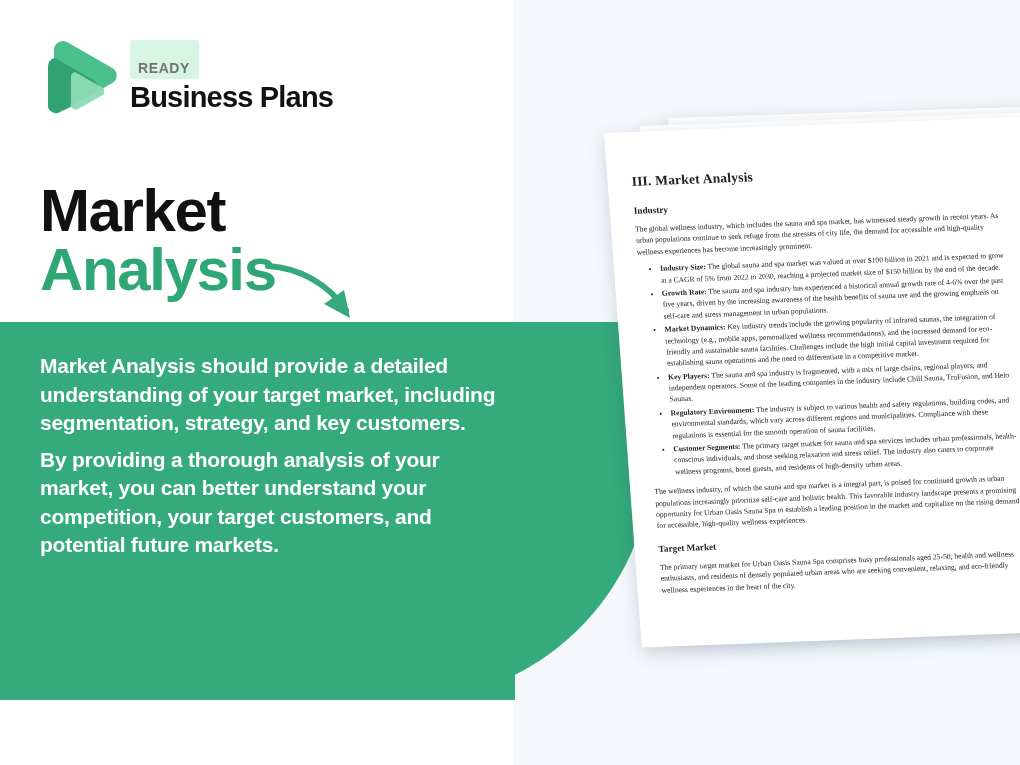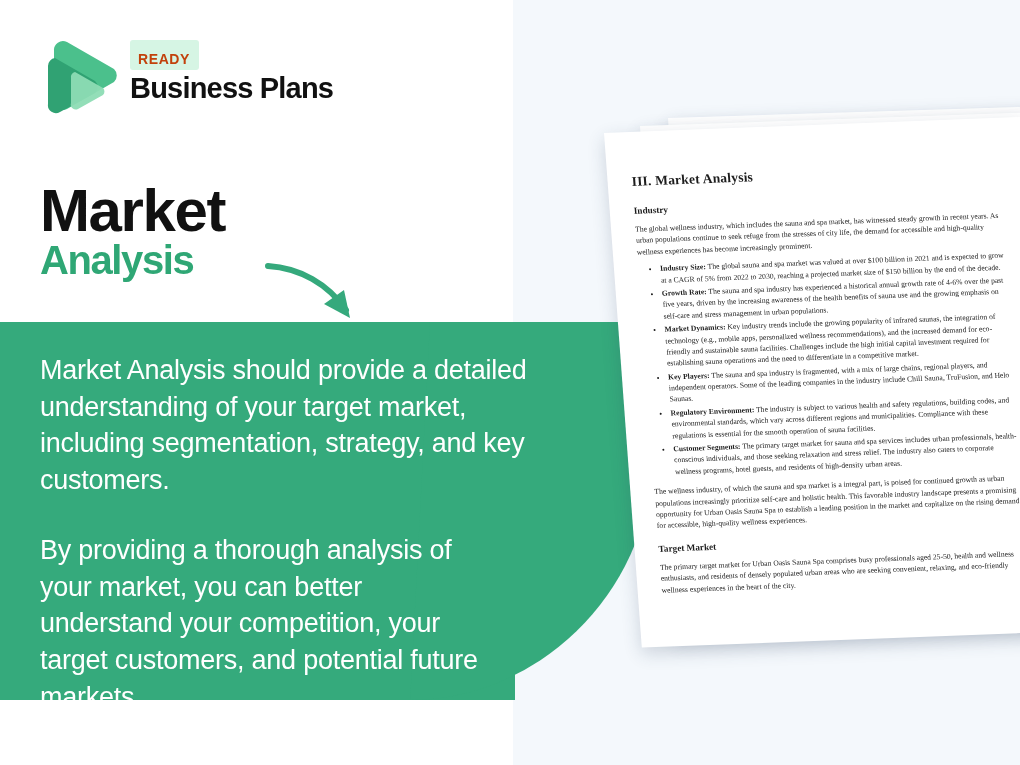--- a/index.html
+++ b/index.html
@@ -30,55 +30,55 @@
     transform-origin:top left;
   }
 
   
   .logo-wrap{ position:absolute; left:40px; top:36px; width:300px; height:80px; }
   .logo-mark{ position:absolute; left:0; top:0; width:78px; height:78px; }
   .logo-text{ position:absolute; left:90px; top:4px; }
   .badge-ready{
     display:inline-block;
     background:#d6f5e4;
-    color:#c2410c;
+    color:#737373;
     font-size:14px;
     font-weight:bold;
     letter-spacing:.6px;
-    padding:11px 9px 3px 8px;
+    padding:20px 9px 3px 8px;
     border-radius:3px;
   }
   .brand-name{
     font-size:29px;
     font-weight:bold;
     color:#111111;
     letter-spacing:-0.8px;
     margin-top:3px;
     line-height:1.05;
   }
 
   
   .headline{ position:absolute; left:40px; top:182px; line-height:0.98; }
   .headline .l1{
     display:block; font-size:60px; font-weight:bold; color:#111111; letter-spacing:-1.4px;
   }
   .headline .l2{
-    display:block; font-size:40px; font-weight:bold; color:#2fa775; letter-spacing:-1.4px;
+    display:block; font-size:60px; font-weight:bold; color:#2fa775; letter-spacing:-1.4px;
   }
   .arrow-svg{ position:absolute; left:262px; top:258px; width:120px; height:72px; }
 
   
   .panel-copy{ position:absolute; left:40px; top:352px; width:520px; color:#ffffff; }
   .panel-copy p{
-    font-size:27px;
-    font-weight:normal;
+    font-size:21px;
+    font-weight:bold;
     line-height:1.36;
     letter-spacing:-0.25px;
   }
-  .panel-copy p.second{ margin-top:33px; width:440px; }
+  .panel-copy p.second{ margin-top:8px; width:440px; }
 
   
   .doc-stack{ position:absolute; left:0; top:0; width:1020px; height:765px; }
 
   .page{
     position:absolute;
     background:#ffffff;
     box-shadow:0 6px 18px rgba(40,60,90,.20);
   }
   

